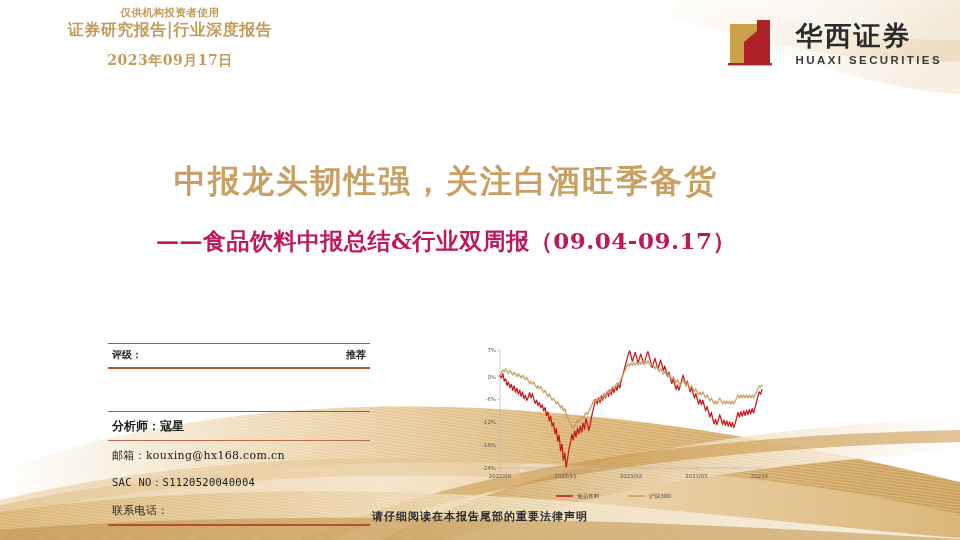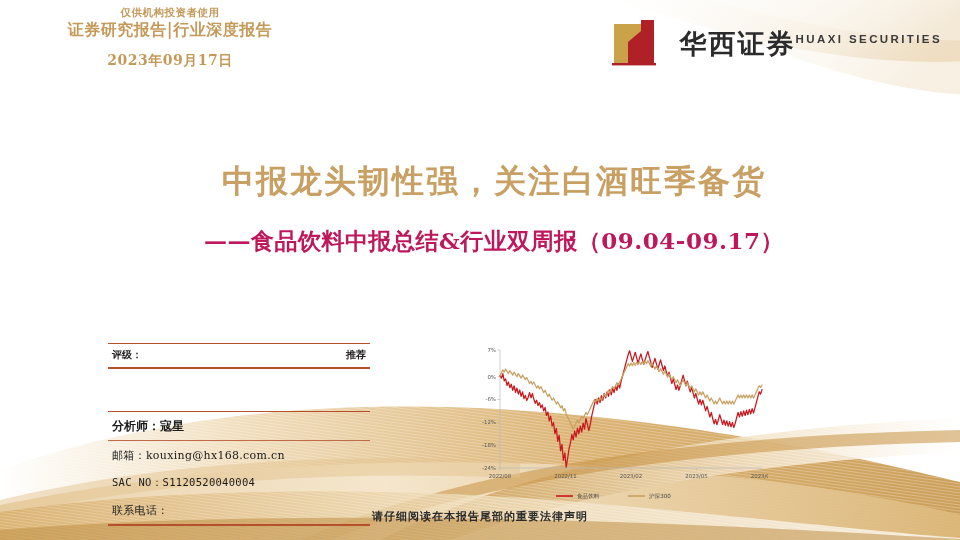--- a/index.html
+++ b/index.html
@@ -21,32 +21,32 @@
   .hdr-left div{
     color:#C49A5B;font-family:"DejaVu Serif","Liberation Serif",serif;
     font-weight:bold;letter-spacing:.5px;
   }
   .hdr-l1{font-size:10.5px;}
   .hdr-l2{font-size:16px;margin-bottom:11px;}
   .hdr-l3{font-size:14px;}
 
   .logo{position:absolute;right:18px;top:16px;height:56px;display:flex;align-items:center;}
   .logo-mark{width:62px;height:52px;margin-right:10px;}
-  .logo-text{display:flex;flex-direction:row;justify-content:center;}
+  .logo-text{display:flex;flex-direction:column;justify-content:center;}
   .logo-cn{
     font-family:"DejaVu Sans","Liberation Sans",sans-serif;
     font-size:27px;font-weight:bold;color:#2b2b2b;letter-spacing:2px;line-height:1.05;
   }
   .logo-en{
     font-size:11.5px;font-weight:bold;color:#3a3a3a;letter-spacing:2.4px;
     margin-top:3px;
   }
 
   
-  .title-block{position:absolute;left:0;top:160px;width:892px;text-align:center;padding-left:48px;}
+  .title-block{position:absolute;left:0;top:160px;width:892px;text-align:center;}
   .main-title{
     font-family:"DejaVu Serif","Liberation Serif",serif;
     font-size:32px;font-weight:bold;color:#C9A063;letter-spacing:2px;
     white-space:nowrap;
   }
   .sub-title{
     margin-top:22px;
     font-family:"DejaVu Serif","Liberation Serif",serif;
     font-size:23px;font-weight:bold;color:#be185d;letter-spacing:.5px;
     white-space:nowrap;

